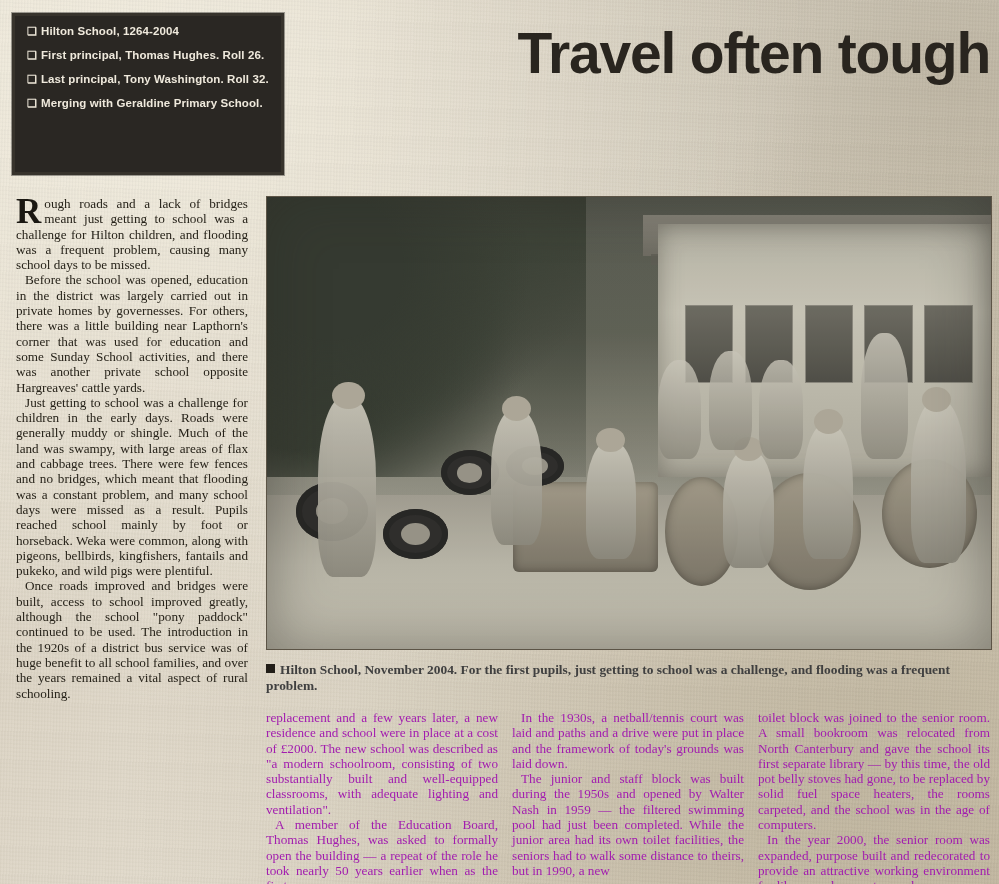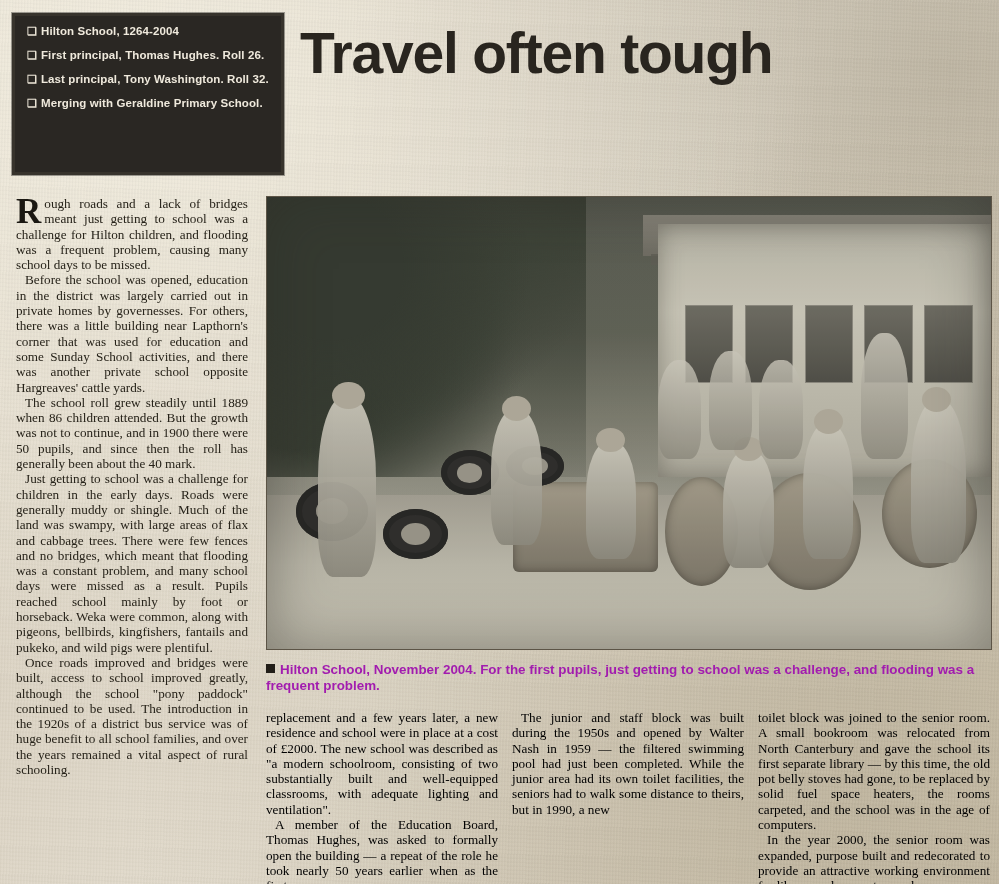--- a/index.html
+++ b/index.html
@@ -71,21 +71,21 @@
     margin-right: 5px;
     color: #e8e2d4;
   }
 
   
   .headline {
     position: absolute;
     left: 300px;
     top: 22px;
     width: 690px;
-    text-align: left;
+    text-align: right;
     font-family: "Liberation Sans", sans-serif;
     font-weight: bold;
     font-size: 57px;
     line-height: 62px;
     letter-spacing: -1.2px;
     color: #29251f;
   }
   .subhead {
     position: absolute;
     left: 300px;
@@ -234,25 +234,25 @@
     inset: 0;
     box-shadow: inset 0 0 60px rgba(40,35,24,0.45);
   }
 
   
   .caption {
     position: absolute;
     left: 266px;
     top: 662px;
     width: 726px;
-    font-family: Liberation Sans, sans-serif;
+    font-family: Liberation Serif, serif;
     font-weight: bold;
     font-size: 13.4px;
     line-height: 16px;
-    color: #a21caf;
+    color: #404040;
   }
   .caption .sq {
     display: inline-block;
     width: 9px;
     height: 9px;
     background: #221e18;
     margin-right: 5px;
     vertical-align: 1px;
   }
 
@@ -264,21 +264,21 @@
     width: 726px;
     height: 168px;
     display: flex;
     gap: 14px;
   }
   .lower .col {
     width: 232px;
     font-size: 13.2px;
     line-height: 15.3px;
     text-align: justify;
-    color: #000000;
+    color: #a21caf;
   }
   .lower .col p {
     margin: 0;
     text-indent: 9px;
   }
   .lower .col p.noind { text-indent: 0; }
 </style>
 </head>
 <body>
 
@@ -304,21 +304,20 @@
       <span class="bullet">❑</span>
       <span>Merging with Geraldine Primary School.</span>
     </div>
   </div>
 
   <div class="headline">Travel often tough</div>
 
   <div class="col-left">
     <p class="first"><span class="dropcap">R</span><span>ough roads and a lack of bridges meant just getting to school was a challenge for Hilton children, and flooding was a frequent problem, causing many school days to be missed.</span></p>
     <p>Before the school was opened, education in the district was largely carried out in private homes by governesses. For others, there was a little building near Lapthorn's corner that was used for education and some Sunday School activities, and there was another private school opposite Hargreaves' cattle yards.</p>
-    <p>The school roll grew steadily until 1889 when 86 children attended. But the growth was not to continue, and in 1900 there were 50 pupils, and since then the roll has generally been about the 40 mark.</p>
     <p>Just getting to school was a challenge for children in the early days. Roads were generally muddy or shingle. Much of the land was swampy, with large areas of flax and cabbage trees. There were few fences and no bridges, which meant that flooding was a constant problem, and many school days were missed as a result. Pupils reached school mainly by foot or horseback. Weka were common, along with pigeons, bellbirds, kingfishers, fantails and pukeko, and wild pigs were plentiful.</p>
     <p>Once roads improved and bridges were built, access to school improved greatly, although the school "pony paddock" continued to be used. The introduction in the 1920s of a district bus service was of huge benefit to all school families, and over the years remained a vital aspect of rural schooling.</p>
   </div>
 
   <div class="photo-wrap">
     <div class="photo">
       <div class="canopy"></div>
       <div class="roof"></div>
       <div class="eaves"></div>
       <div class="building">
@@ -364,20 +363,21 @@
   <div class="caption">
     <span class="sq"></span><span>Hilton School, November 2004. For the first pupils, just getting to school was a challenge, and flooding was a frequent problem.</span>
   </div>
 
   <div class="lower">
     <div class="col">
       <p class="noind">replacement and a few years later, a new residence and school were in place at a cost of £2000. The new school was described as "a modern schoolroom, consisting of two substantially built and well-equipped classrooms, with adequate lighting and ventilation".</p>
       <p>A member of the Education Board, Thomas Hughes, was asked to formally open the building — a repeat of the role he took nearly 50 years earlier when as the first</p>
     </div>
     <div class="col">
+      <p>In the 1930s, a netball/tennis court was laid and paths and a drive were put in place and the framework of today's grounds was laid down.</p>
       <p>The junior and staff block was built during the 1950s and opened by Walter Nash in 1959 — the filtered swimming pool had just been completed. While the junior area had its own toilet facilities, the seniors had to walk some distance to theirs, but in 1990, a new</p>
     </div>
     <div class="col">
       <p class="noind">toilet block was joined to the senior room. A small bookroom was relocated from North Canterbury and gave the school its first separate library — by this time, the old pot belly stoves had gone, to be replaced by solid fuel space heaters, the rooms carpeted, and the school was in the age of computers.</p>
       <p>In the year 2000, the senior room was expanded, purpose built and redecorated to provide an attractive working environment for library and computer work.</p>
     </div>
   </div>
 
 </div>
 

